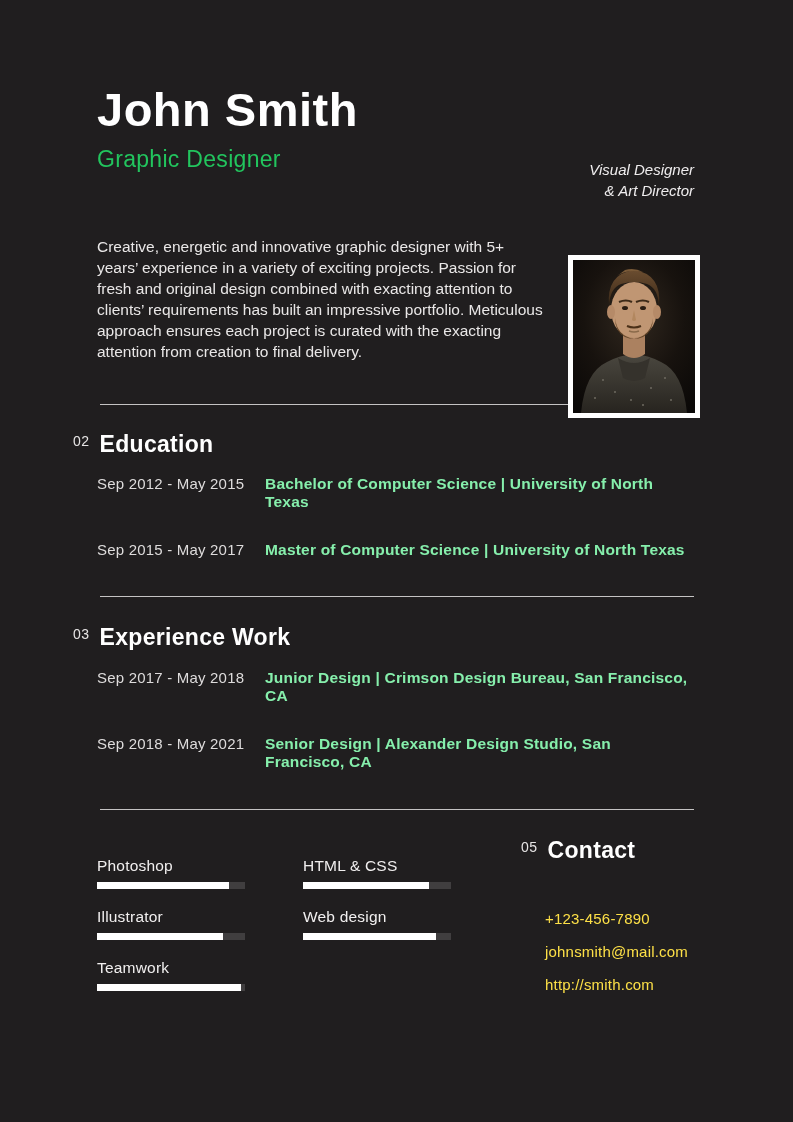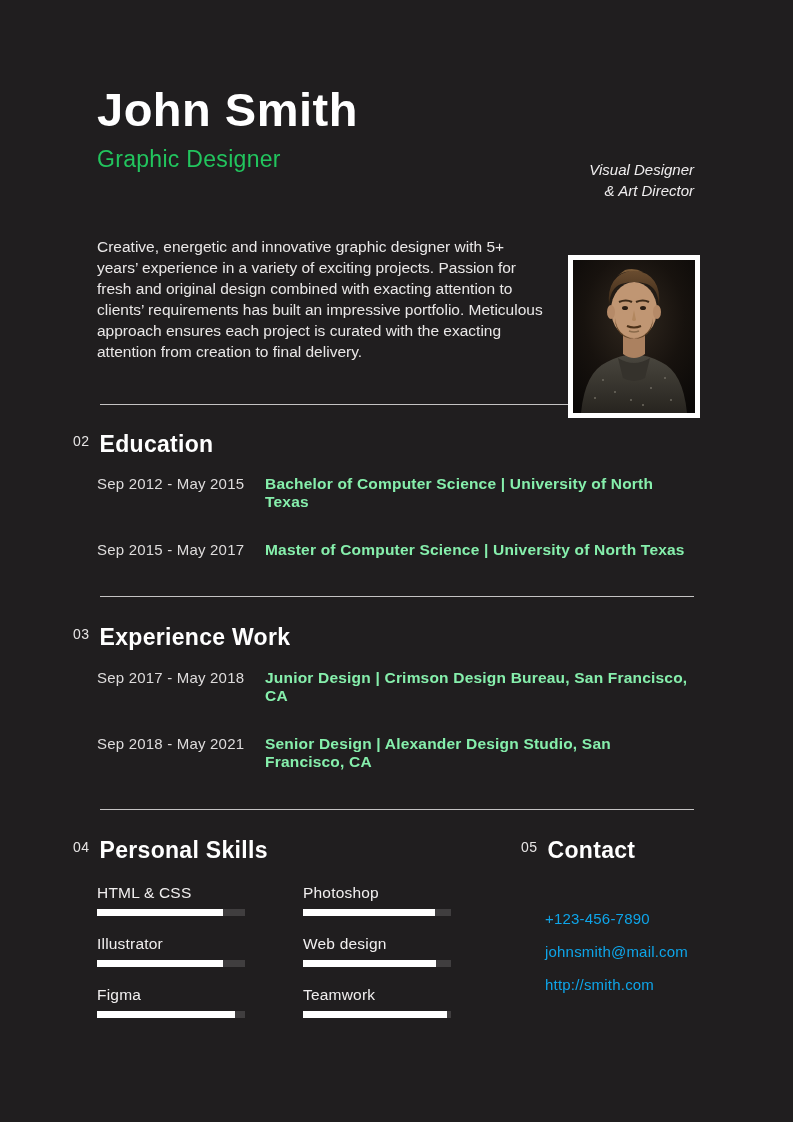--- a/index.html
+++ b/index.html
@@ -131,21 +131,21 @@
     width: 148px;
     height: 7px;
     background: #403e3f;
   }
   .bar-fill { height: 100%; background: #ffffff; }
 
   .contact-block { margin-left: auto; width: 149px; }
   .contact-items { margin-top: 46px; }
   .contact-item {
     font-size: 15px;
-    color: #0ea5e9;
+    color: #fde047;
     letter-spacing: 0.2px;
     line-height: 18px;
   }
   .contact-item + .contact-item { margin-top: 15px; }
   a.contact-item { text-decoration: none; display: block; cursor: pointer; }
 </style>
 </head>
 <body>
 
 <div class="page">
@@ -251,53 +251,43 @@
       <span class="entry-period">Sep 2018 - May 2021</span>
       <span class="entry-desc">Senior Design | Alexander Design Studio, San Francisco, CA</span>
     </div>
   </div>
 
   <div class="divider divider-3"></div>
 
   <div class="bottom-row">
 
     <div class="skills-block">
-      <div class="section-head">
-        <span class="sec-num">04</span>
-        <span class="sec-title">Personal Skills</span>
-      </div>
       <div class="skills-grid">
         <div class="skill">
+          <div class="skill-label">Photoshop</div>
+          <div class="bar-track">
+              <div class="bar-fill" style="width: 89%;"></div>
+            </div>
+        </div>
+        <div class="skill">
           <div class="skill-label">HTML &amp; CSS</div>
           <div class="bar-track">
               <div class="bar-fill" style="width: 85%;"></div>
             </div>
         </div>
         <div class="skill">
-          <div class="skill-label">Photoshop</div>
-          <div class="bar-track">
-              <div class="bar-fill" style="width: 89%;"></div>
-            </div>
-        </div>
-        <div class="skill">
           <div class="skill-label">Illustrator</div>
           <div class="bar-track">
               <div class="bar-fill" style="width: 85%;"></div>
             </div>
         </div>
         <div class="skill">
           <div class="skill-label">Web design</div>
           <div class="bar-track">
               <div class="bar-fill" style="width: 90%;"></div>
-            </div>
-        </div>
-        <div class="skill">
-          <div class="skill-label">Figma</div>
-          <div class="bar-track">
-              <div class="bar-fill" style="width: 93%;"></div>
             </div>
         </div>
         <div class="skill">
           <div class="skill-label">Teamwork</div>
           <div class="bar-track">
               <div class="bar-fill" style="width: 97%;"></div>
             </div>
         </div>
       </div>
     </div>

